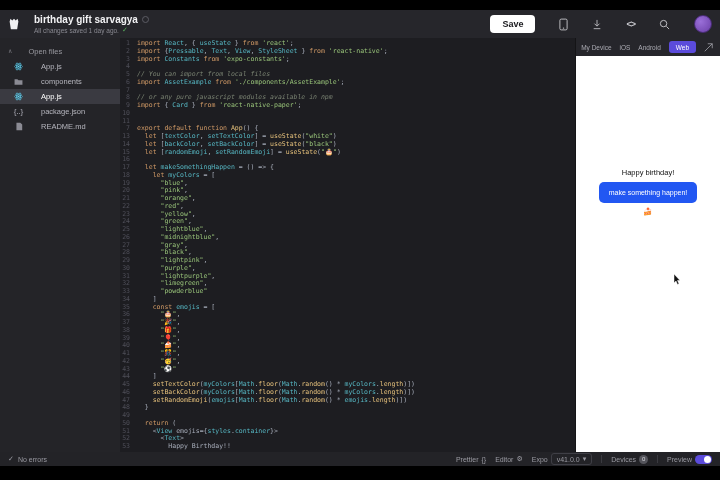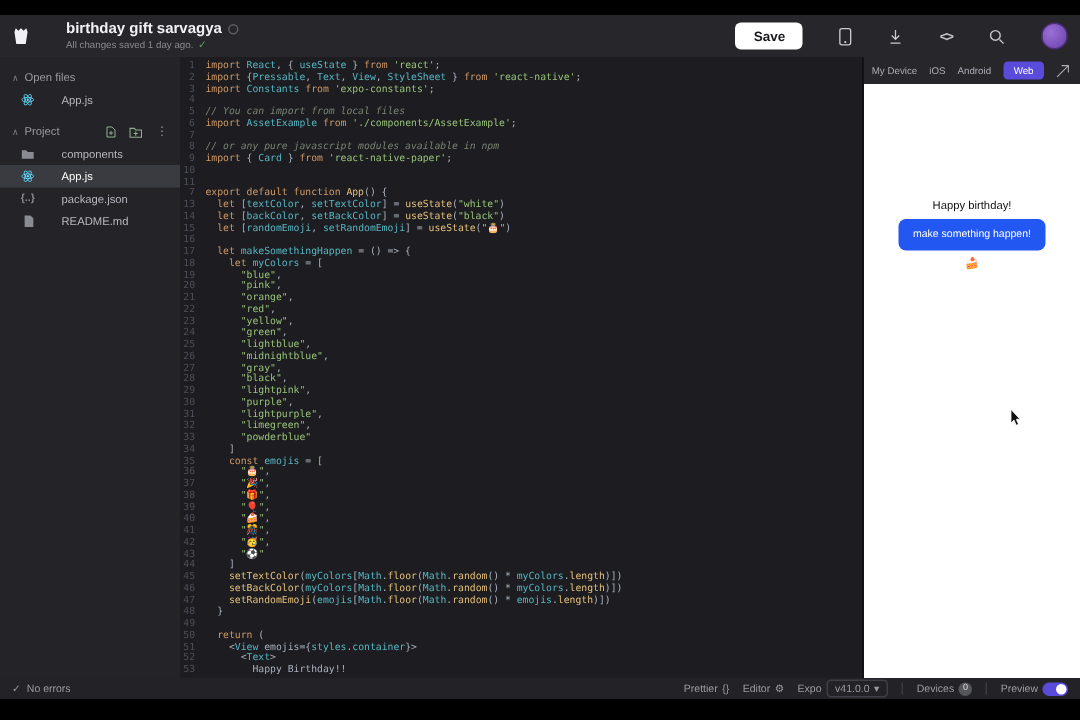--- a/index.html
+++ b/index.html
@@ -6,38 +6,38 @@
   html,body { width:720px; height:480px; background:#000; overflow:hidden;
               font-family:"Liberation Sans", sans-serif; }
   .screen { width:720px; height:480px; position:relative; display:flex; flex-direction:column; }
   .strip { background:#000; flex:none; }
   .strip.top { height:10px; }
   .strip.bottom { height:14px; }
 
   
   header { height:28px; flex:none; background:#26262b; display:flex; align-items:center;
            justify-content:space-between; padding:0 8px 0 6px; }
-  .h-left { display:flex; align-items:center; gap:22px; }
+  .h-left { display:flex; align-items:center; gap:12px; }
   .logo { width:16px; height:16px; display:flex; align-items:center; justify-content:center; }
   .titles .trow { display:flex; align-items:center; gap:4px; }
   .title { color:#f2f2f4; font-size:10px; font-weight:bold; line-height:11px; }
   .info-ic { width:7px; height:7px; border:1px solid #5c5c64; border-radius:50%; display:inline-block; }
   .subtitle { color:#8a8a92; font-size:6.5px; margin-top:1px; display:flex; gap:3px; align-items:center;}
   .chk { color:#57a75c; font-size:7px; }
   .h-right { display:flex; align-items:center; gap:24px; }
   .save-btn { background:#fff; color:#1a1a1e; border:none; border-radius:4px; font-size:9px;
               font-weight:bold; padding:4px 12px; font-family:"Liberation Sans",sans-serif; cursor:pointer; }
   .hicon { color:#c9c9ce; font-size:9px; display:flex; align-items:center; }
   .code-glyph { font-size:9px; letter-spacing:-1px; color:#c9c9ce; font-weight:bold; }
   .avatar { width:18px; height:18px; border-radius:50%; background:radial-gradient(circle at 35% 35%, #9a6fd8, #6b3fa8); border:1px solid #4a2d78; }
 
   
   .main { flex:none; height:414px; display:flex; }
   .sidebar { width:120px; flex:none; background:#242428; padding-top:6px; font-size:7.5px; color:#b6b6be; }
-  .sec-h { display:flex; align-items:flex-end; gap:4px; color:#98989f; padding:3px 8px; font-size:7.5px; }
+  .sec-h { display:flex; align-items:flex-start; gap:16px; color:#98989f; padding:3px 8px; font-size:7.5px; }
   .sec-h .caret { font-size:6px; color:#7b7b82; }
   .sec-h .spacer { flex:1; }
   .proj-ic { color:#8fae8d; font-size:8px; margin-left:4px; display:flex; align-items:center; }
   .kebab { color:#9a9aa1; margin-left:5px; font-size:8px; }
   .srow { display:flex; align-items:center; gap:18px; padding:3px 8px 3px 14px; cursor:pointer; }
   .srow.sel { background:#3a3a41; color:#ffffff; }
   .srow .fic { width:9px; display:flex; justify-content:center; }
   .brace-ic { color:#8b8b94; font-size:7px; font-weight:bold; }
 
   .editor { flex:1; background:#1d1d21; padding-top:2px; overflow:hidden; cursor:text;
@@ -52,21 +52,21 @@
   .tk-d { color:#a8aebb; }
 
   
   .preview { width:145px; flex:none; display:flex; flex-direction:column; border-left:1px solid #141416; }
   .ptabs { height:18px; flex:none; background:#26262b; display:flex; align-items:center;
            justify-content:flex-end; gap:8px; padding-right:7px; font-size:6.5px; color:#ababb3; }
   .ptab { cursor:pointer; }
   .ptab.active { background:#5b4bdb; color:#fff; padding:2.5px 7px; border-radius:3px; }
   .share-ic { color:#ababb3; display:flex; align-items:center; }
   .pbody { flex:1; background:#ffffff; position:relative; display:flex; flex-direction:column; align-items:center; }
-  .pmsg { margin-top:76px; color:#111; font-size:7.5px; }
+  .pmsg { margin-top:112px; color:#111; font-size:7.5px; }
   .pbtn { margin-top:5px; background:#2257f2; color:#fff; border:none; border-radius:5px;
           font-size:7px; padding:7px 10px; font-family:"Liberation Sans",sans-serif; cursor:pointer; }
   .pemoji { margin-top:4px; font-size:7.5px; }
   .cursor { position:absolute; left:97px; top:215px; }
 
   
   .statusbar { height:14px; flex:none; background:#232327; display:flex; align-items:center;
                justify-content:space-between; padding:0 8px; font-size:7px; color:#9a9aa2; }
   .sb-left { display:flex; align-items:center; gap:4px; cursor:pointer; }
   .sb-right { display:flex; align-items:center; gap:9px; }
@@ -141,38 +141,20 @@
                   <ellipse cx="8" cy="8" rx="7" ry="2.8"></ellipse>
                   <ellipse cx="8" cy="8" rx="7" ry="2.8" transform="rotate(60 8 8)"></ellipse>
                   <ellipse cx="8" cy="8" rx="7" ry="2.8" transform="rotate(120 8 8)"></ellipse>
                 </g>
                 <circle cx="8" cy="8" r="1.4" fill="#61dafb"></circle>
               </svg>
             </span>
             <span>App.js</span>
           </div>
         </div>
-      <div class="sec-h" style="margin-top:6px;">
-        <span class="caret">∧</span>
-        <span>Project</span>
-        <span class="spacer"></span>
-        <span class="proj-ic">
-          <svg width="8" height="8" viewBox="0 0 12 12">
-              <path d="M2 1 h5 l3 3 v7 h-8 z" fill="none" stroke="#8fae8d"></path>
-              <path d="M6 5 v4 M4 7 h4" stroke="#8fae8d"></path>
-            </svg>
-        </span>
-        <span class="proj-ic">
-          <svg width="9" height="8" viewBox="0 0 13 11">
-              <path d="M1 2 h4 l1.5 1.5 H12 v7 H1 z" fill="none" stroke="#8fae8d"></path>
-              <path d="M6.5 5 v4 M4.5 7 h4" stroke="#8fae8d"></path>
-            </svg>
-        </span>
-        <span class="kebab">⋮</span>
-      </div>
       <div id="project-files">
           <div class="srow">
             <span class="fic">
               <svg width="9" height="8" viewBox="0 0 16 14">
                 <path d="M1 2 h5 l2 2 h7 v8 H1 z" fill="#8b8b94"></path>
               </svg>
             </span>
             <span>components</span>
           </div>
           <div class="srow sel">

